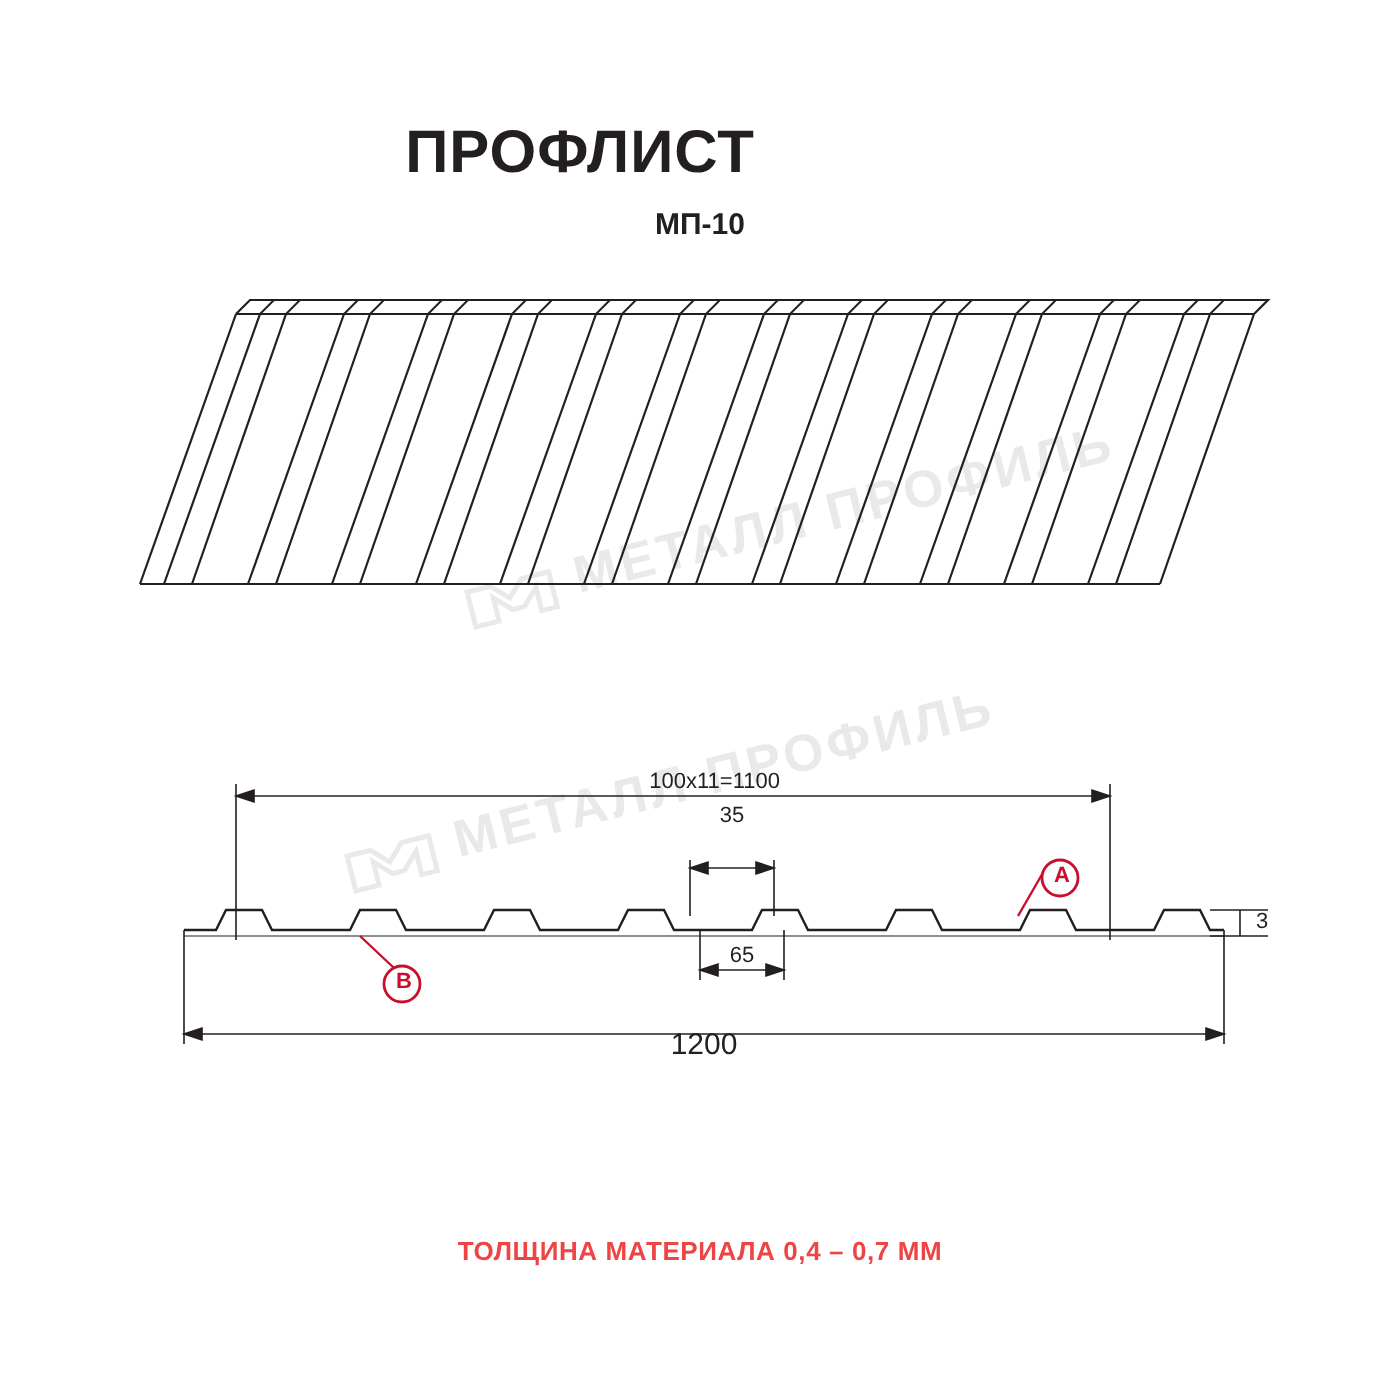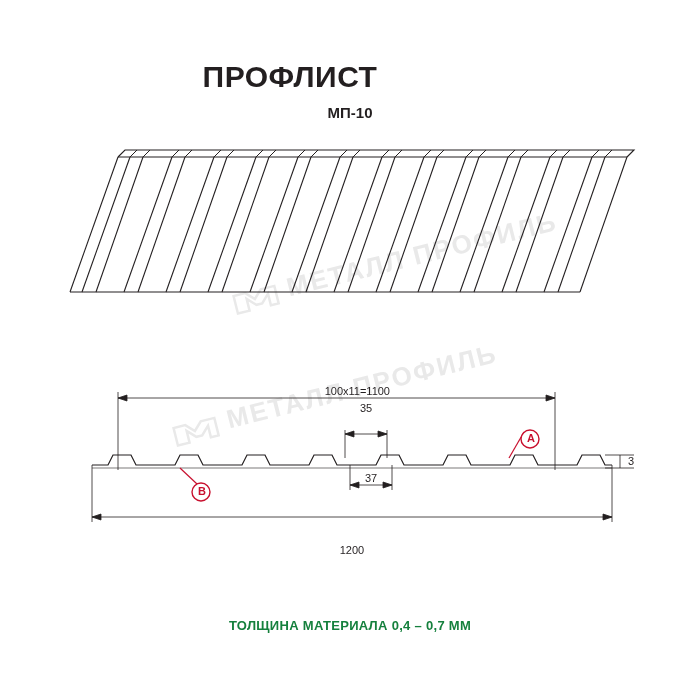--- a/index.html
+++ b/index.html
@@ -43,21 +43,21 @@
   }
   .footer-note {
     position: absolute;
     top: 618px;
     left: 0;
     width: 700px;
     text-align: center;
     font-size: 13px;
     font-weight: bold;
     letter-spacing: 0.3px;
-    color: #15803d;
+    color: #ef4444;
   }
   .drawing {
     position: absolute;
     top: 0;
     left: 0;
   }
   .wm {
     position: absolute;
     color: #e9e9e9;
     font-weight: bold;
@@ -249,24 +249,24 @@
     <g fill="#ffffff" stroke="#c8102e" stroke-width="1.4">
       <circle cx="530" cy="439" r="9"></circle>
       <circle cx="201" cy="492" r="9"></circle>
     </g>
   </svg>
 
   <div class="cal cal-dim" style="left:300px; top:385px; width:90px; text-align:right;">100х11=1100</div>
 
   <div class="cal cal-dim" style="left:351px; top:402px; width:30px; text-align:center;">35</div>
 
-  <div class="cal cal-dim" style="left:356px; top:472px; width:30px; text-align:center;">37</div>
+  <div class="cal cal-dim" style="left:356px; top:472px; width:30px; text-align:center;">65</div>
 
   <div class="cal cal-dim" style="left:628px; top:455px; width:24px; text-align:left;">3</div>
 
-  <div class="cal cal-dim" style="left:322px; top:544px; width:60px; text-align:center; font-size:11px;">1200</div>
+  <div class="cal cal-dim" style="left:322px; top:514px; width:60px; text-align:center; font-size:15px;">1200</div>
 
   <div class="badge-label" style="left:526px; top:432px; width:10px; text-align:center;">A</div>
   <div class="badge-label" style="left:197px; top:485px; width:10px; text-align:center;">B</div>
 
   <div class="footer-note">ТОЛЩИНА МАТЕРИАЛА 0,4 – 0,7 ММ</div>
 
 </div>
 
 </body></html>

